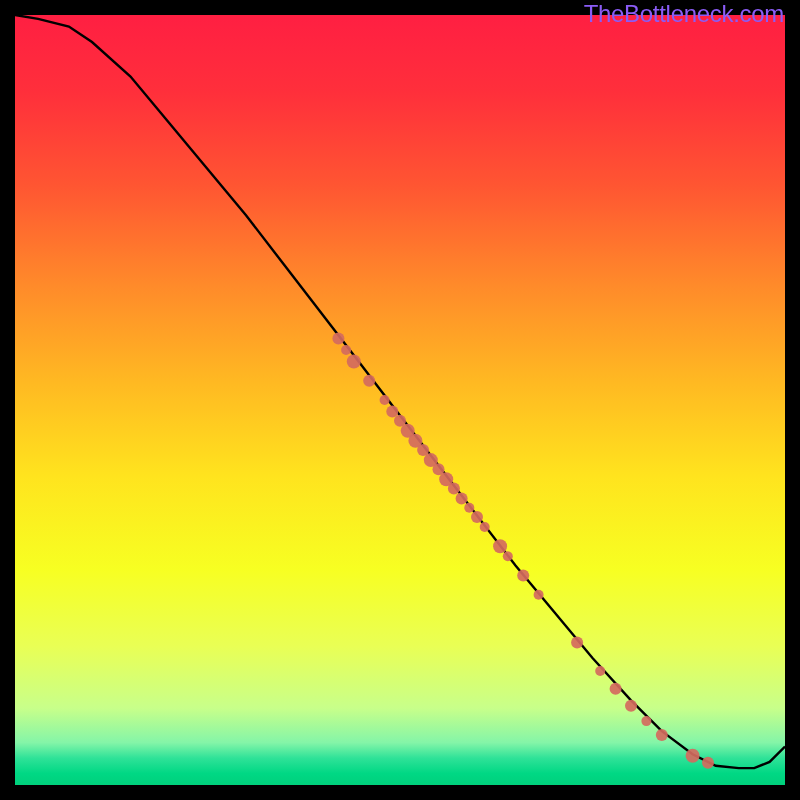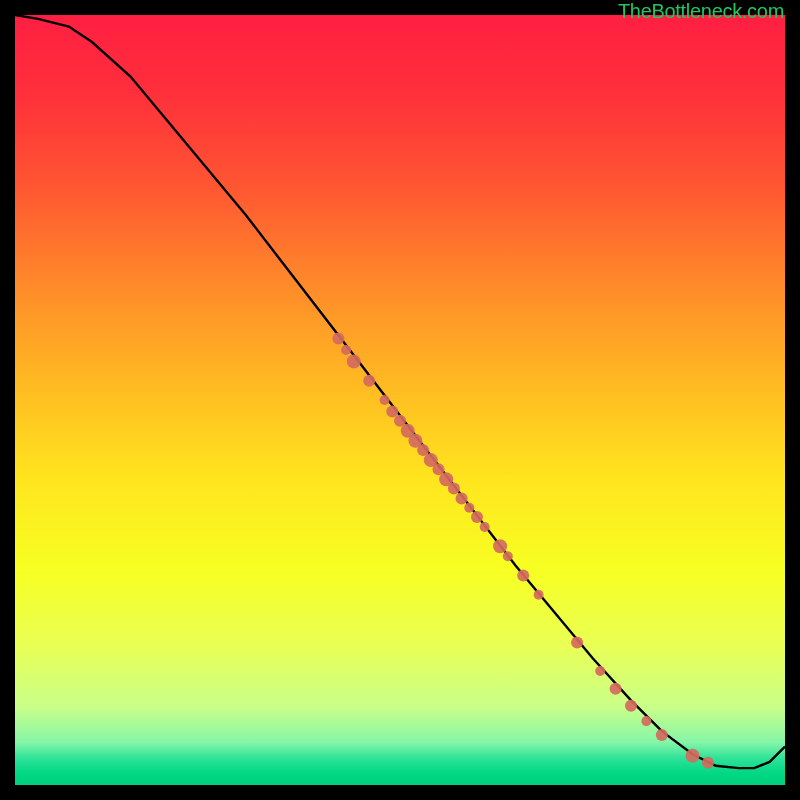--- a/index.html
+++ b/index.html
@@ -23,23 +23,23 @@
     left: 0;
     top: 0;
     width: 770px;
     height: 770px;
   }
   .attribution {
     position: absolute;
     top: 0px;
     right: 16px;
     font-family: Arial, Helvetica, sans-serif;
-    font-size: 20px;
+    font-size: 24px;
     font-weight: 500;
-    color: #22c55e;
+    color: #8b5cf6;
     letter-spacing: -0.3px;
   }
   svg {
     display: block;
   }
 </style>
 </head>
 <body>
 
 <div class="frame">

